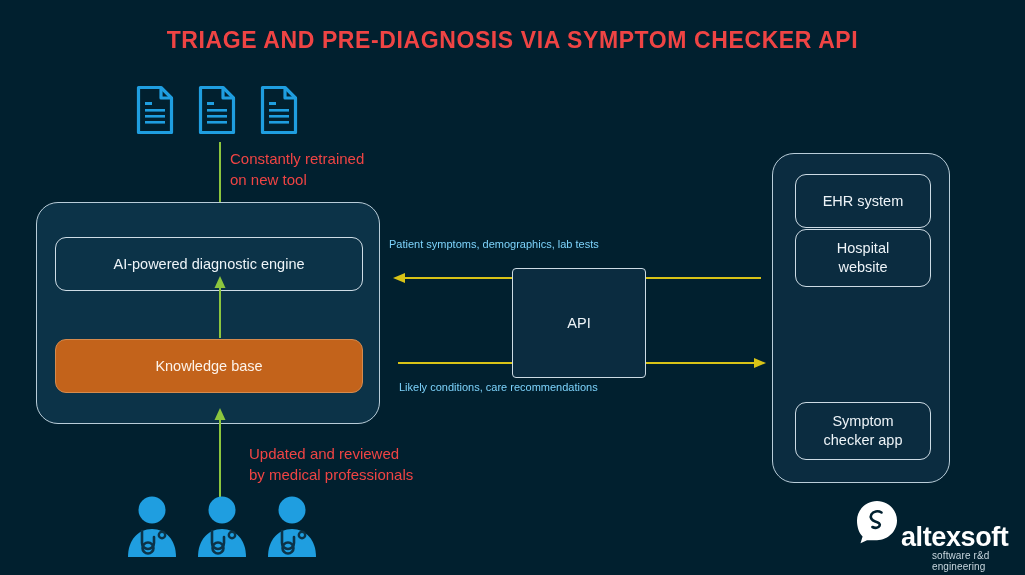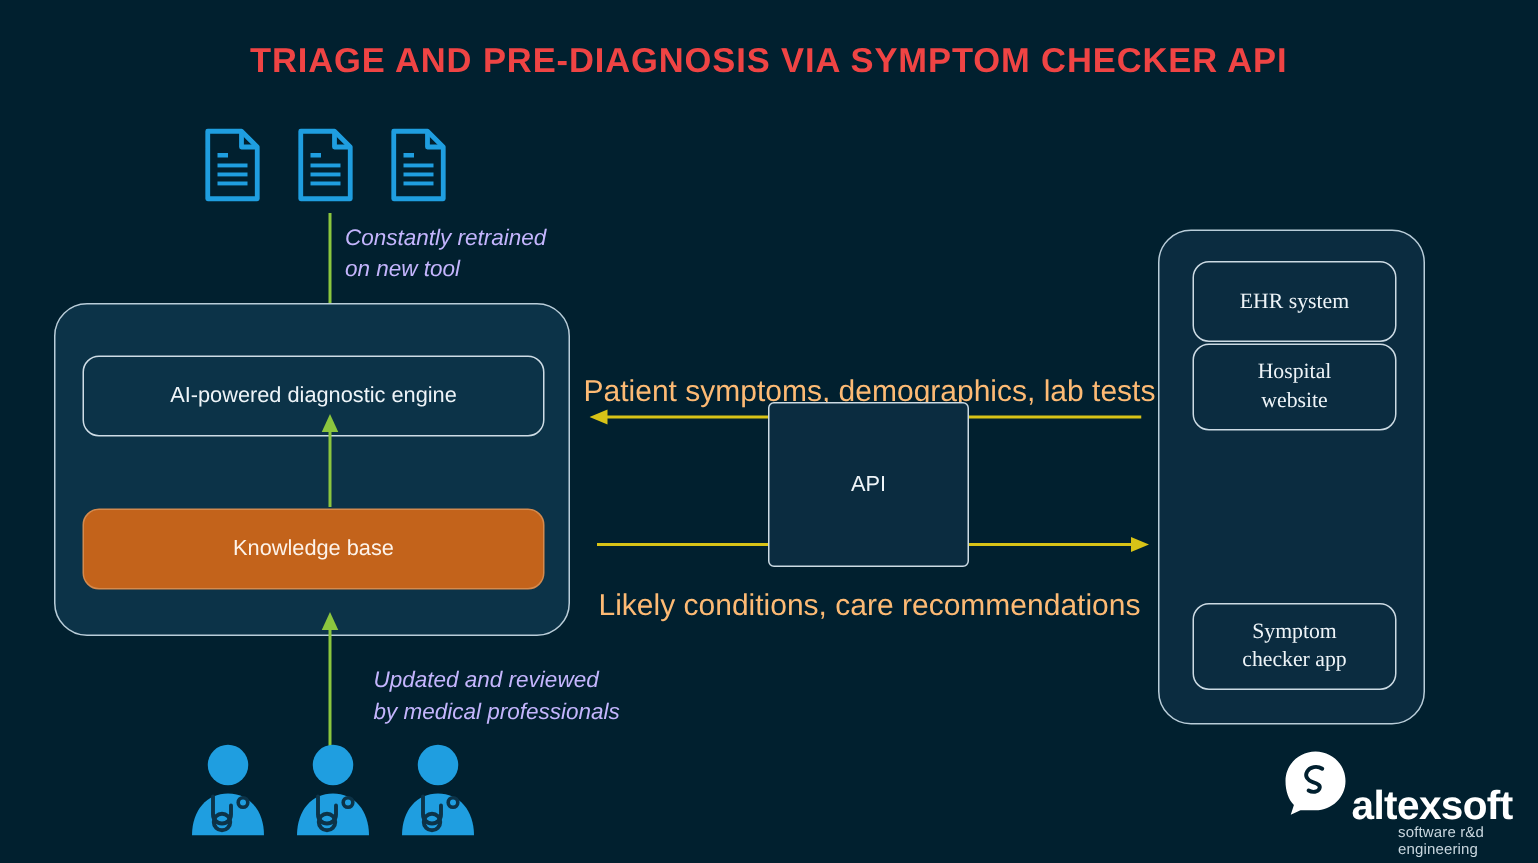--- a/index.html
+++ b/index.html
@@ -58,34 +58,32 @@
     color:#fdf3ea;
   }
 
   
   .g-arrow { position:absolute; }
 
   
   .cap {
     position:absolute;
     font-size:15px; line-height:21px;
-    color:#c4b5fd;
-    font-style:italic;
+    color:#ef4444;
   }
   .cap-top { left:230px; top:148px; }
   .cap-bottom { left:249px; top:443px; }
 
   
   .y-arrow { position:absolute; }
   .flow-label {
     position:absolute;
-    font-size:20px;
-    color:#fdba74;
+    font-size:11px;
+    color:#7dd3fc;
     white-space:nowrap;
-    margin-top:12px;
   }
   .flow-top { left:389px; top:238px; }
   .flow-bottom { left:399px; top:381px; }
 
   
   .api-box {
     position:absolute; left:512px; top:268px; width:134px; height:110px;
     background:#0b2c40;
     border:1.6px solid #cddbe4;
     border-radius:4px;
@@ -105,21 +103,20 @@
   .sys-item {
     position:absolute; left:22px; width:136px;
     background:#0b2c40;
     border:1.3px solid #cddbe4;
     border-radius:11px;
     display:flex; align-items:center; justify-content:center;
     text-align:center;
     font-size:14.5px;
     line-height:19px;
     color:#eef4f8;
-    font-family:Liberation Serif, serif;
   }
 
   
   .logo-wrap { position:absolute; left:855px; top:500px; width:160px; height:66px; }
   .logo-mark { position:absolute; left:0; top:0; width:44px; height:44px; }
   .logo-text {
     position:absolute; left:46px; top:22px;
     font-size:27px; font-weight:700; color:#ffffff; letter-spacing:-0.4px;
   }
   .logo-sub {

